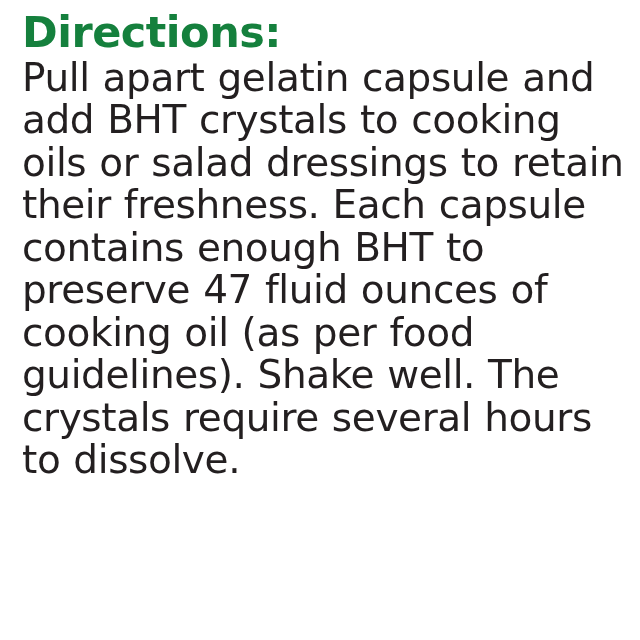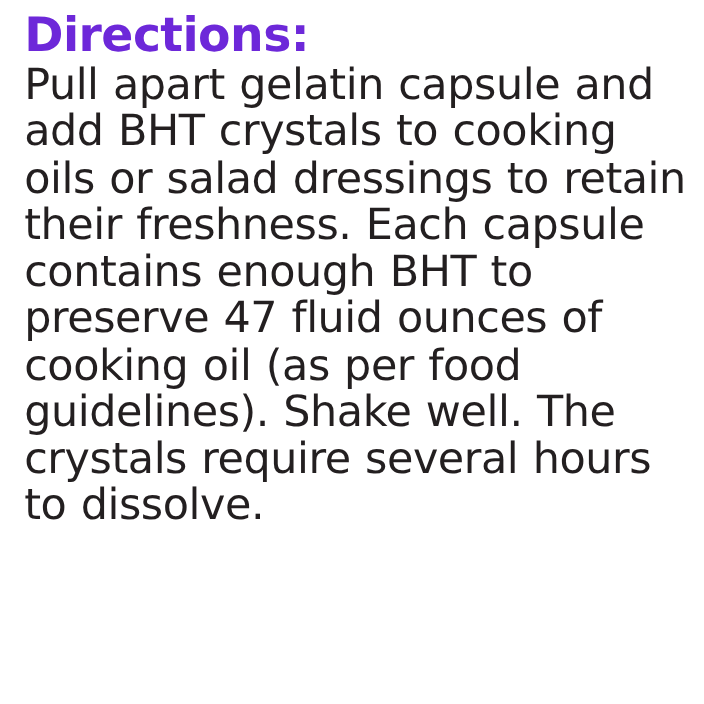--- a/index.html
+++ b/index.html
@@ -20,21 +20,21 @@
     height: 640px;
     padding: 10px 14px 0 22px;
     background: #ffffff;
   }
   .heading {
     font-size: 43px;
     font-weight: 700;
     line-height: 1.04;
     letter-spacing: -0.5px;
     margin: 0 0 2px 0;
-    color: #6d28d9;
+    color: #15803d;
   }
   .body-text {
     font-size: 39px;
     font-weight: 400;
     line-height: 1.09;
     letter-spacing: -0.4px;
     margin: 0;
     color: #231f20;
     word-spacing: 1px;
   }

